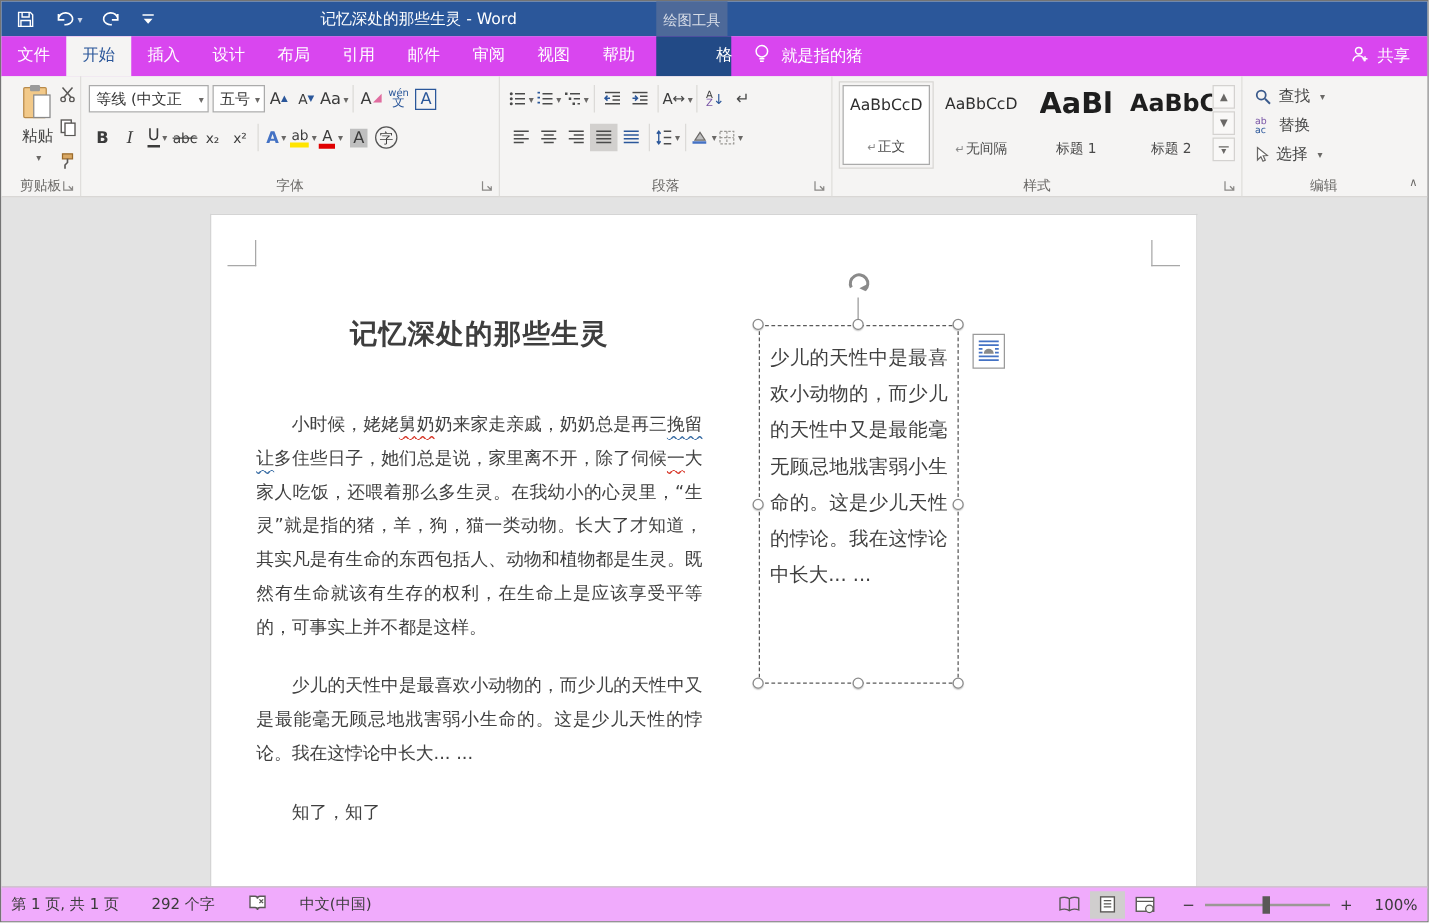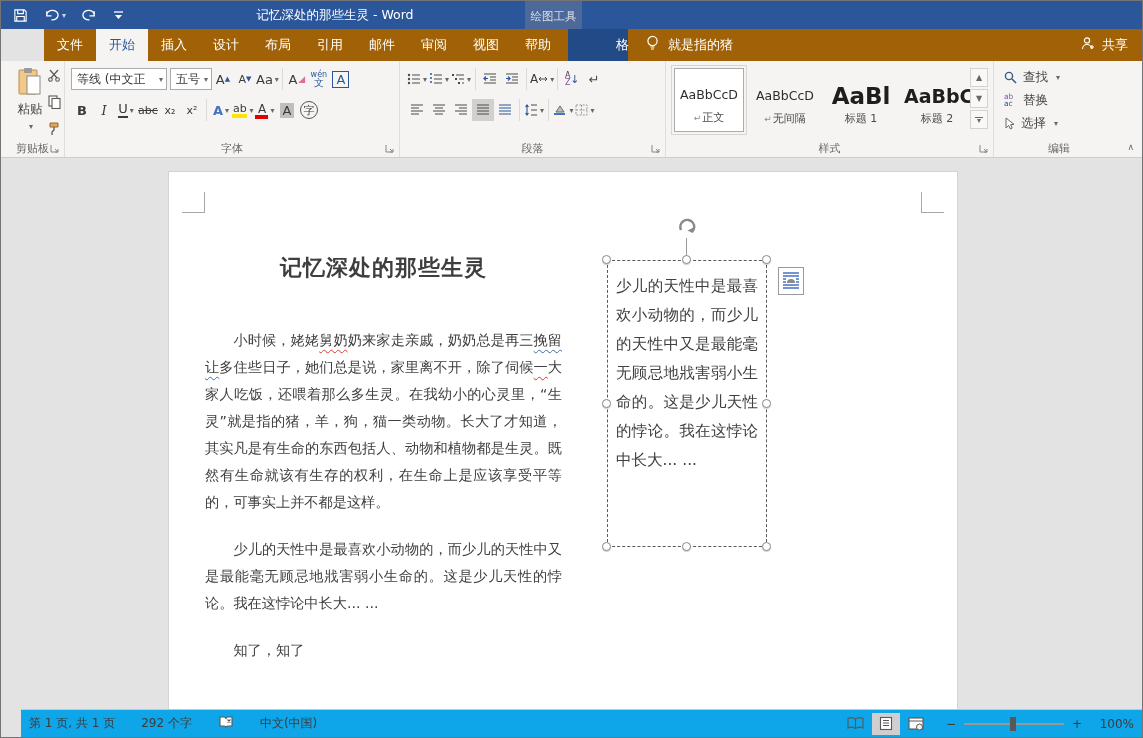--- a/index.html
+++ b/index.html
@@ -16,22 +16,22 @@
               text-align:center; font-size:12.5px; color:#fff; white-space:nowrap; }
   .ctx-head { position:absolute; left:524px; top:0; width:57px; height:28px; background:#4D6999;
               color:#D9DEE8; font-size:11.5px; text-align:center; line-height:30px; }
   .tb-right { position:absolute; right:4px; top:0; height:28px; display:flex; align-items:center; }
   .signin { background:#4C77B8; border:1px solid #7493C7; color:#fff; font-size:12px;
             padding:2px 10px; margin-right:14px; }
   .winbtn { width:42px; height:28px; display:flex; align-items:center; justify-content:center;
             color:#E8EAF0; font-size:12px; }
 
   
-  .tabrow { position:absolute; left:0; top:28px; right:0; height:32px; background:#a16207;
-            color:#fff; font-size:13px;margin-left:43px; }
+  .tabrow { position:absolute; left:0; top:28px; right:0; height:32px; background:#d946ef;
+            color:#fff; font-size:13px; }
   .tabs { display:flex; height:32px; align-items:stretch; }
   .tab { padding:0 13px; line-height:32px; white-space:nowrap; }
   .tab.selected { background:#F5F4F3; color:#2B579A; }
   .tab-ctx { position:absolute; left:524px; top:0; width:60px; height:32px; background:#224A86;
              text-align:center; line-height:32px; color:#fff;padding-left:48px; }
   .tellme { position:absolute; left:602px; top:0; height:32px; display:flex; align-items:center; gap:9px; font-size:13px; }
   .share { position:absolute; right:14px; top:0; height:32px; display:flex; align-items:center; gap:6px; font-size:13px; }
 
   
   .ribbon { position:absolute; left:0; top:60px; right:0; height:97px; background:#F5F4F3;
@@ -66,21 +66,21 @@
   .enclose { border:1px solid #555; border-radius:50%; width:18px; height:18px; font-size:11px;
              display:flex; align-items:center; justify-content:center; }
   .wen { display:flex; flex-direction:column; align-items:center; line-height:8px; color:#2B579A; }
   .wen .t1 { font-size:8px; } .wen .t2 { font-size:10px; }
   .toggled { background:#D2D0CE; }
   .effectA { color:#4472C4; font-weight:bold; }
 
   
   .cards { position:absolute; left:8px; top:7px; display:flex; gap:6px; }
   .card { width:70px; height:64px; display:flex; flex-direction:column; align-items:center;
-          justify-content:flex-end; padding-bottom:6px; background:transparent; }
+          justify-content:space-between; padding-bottom:6px; background:transparent; }
   .card.selected { border:1px solid #ABABAB; background:#fff; outline:1px solid #D8D6D4; outline-offset:2px; }
   .prev { font-size:12.5px; color:#2E2E2E; line-height:30px; white-space:nowrap; overflow:hidden; max-width:66px; }
   .prev.h1 { font-size:23px; font-weight:bold; color:#1E1E1E; }
   .prev.h2 { font-size:19px; font-weight:bold; color:#1E1E1E; }
   .cname { font-size:11px; color:#4A4A4A; white-space:nowrap; }
   .ret { color:#8A8A8A; font-size:9px; margin-right:1px; }
   .gal-col { position:absolute; right:5px; top:7px; display:flex; flex-direction:column; gap:2px; }
   .gal-btn { width:18px; height:19px; border:1px solid #D4D2D0; background:#F9F8F7; font-size:8px;
              display:flex; align-items:center; justify-content:center; color:#6A6866; flex-direction:column; line-height:5px; }
 
@@ -110,22 +110,22 @@
              border:1.4px dashed #5A5A5A; background:#fff; padding:11px 8px; }
   .textbox .tbtext { font-size:15.5px; line-height:29px; color:#404040; text-align:justify; }
   .handle { position:absolute; width:9px; height:9px; border-radius:50%; background:#fff;
             border:1px solid #8A8A8A; box-shadow:0 1px 1px rgba(0,0,0,0.2); }
   .rot-line { position:absolute; left:517px; top:66px; width:1px; height:22px; background:#9A9A9A; }
   .rot { position:absolute; left:506px; top:44px; width:24px; height:24px; }
   .layoutbtn { position:absolute; left:609px; top:95px; width:26px; height:28px; background:#fff;
                border:1px solid #9A9A9A; display:flex; align-items:center; justify-content:center; }
 
   
-  .statusbar { position:absolute; left:0; bottom:0; right:0; height:28px; background:#0ea5e9;
-               border-top:1px solid #C8C6C4; font-size:12px; color:#3B3B3B;margin-left:20px; }
+  .statusbar { position:absolute; left:0; bottom:0; right:0; height:28px; background:#f0abfc;
+               border-top:1px solid #C8C6C4; font-size:12px; color:#3B3B3B; }
   .sb-left { position:absolute; left:8px; top:0; height:27px; display:flex; align-items:center; gap:26px; }
   .sb-right { position:absolute; right:8px; top:0; height:27px; display:flex; align-items:center; }
   .viewbtn { width:28px; height:22px; display:flex; align-items:center; justify-content:center; margin-right:2px; }
   .viewbtn.selected { background:#D0CECE; }
   .zoomctl { display:flex; align-items:center; margin-left:14px; gap:8px; }
   .ztrack { position:relative; width:100px; height:2px; background:#9A9894; }
   .zthumb { position:absolute; left:46px; top:-6px; width:6px; height:14px; background:#5A5856; }
   .zpct { width:44px; text-align:right; }
 </style>
 </head>

